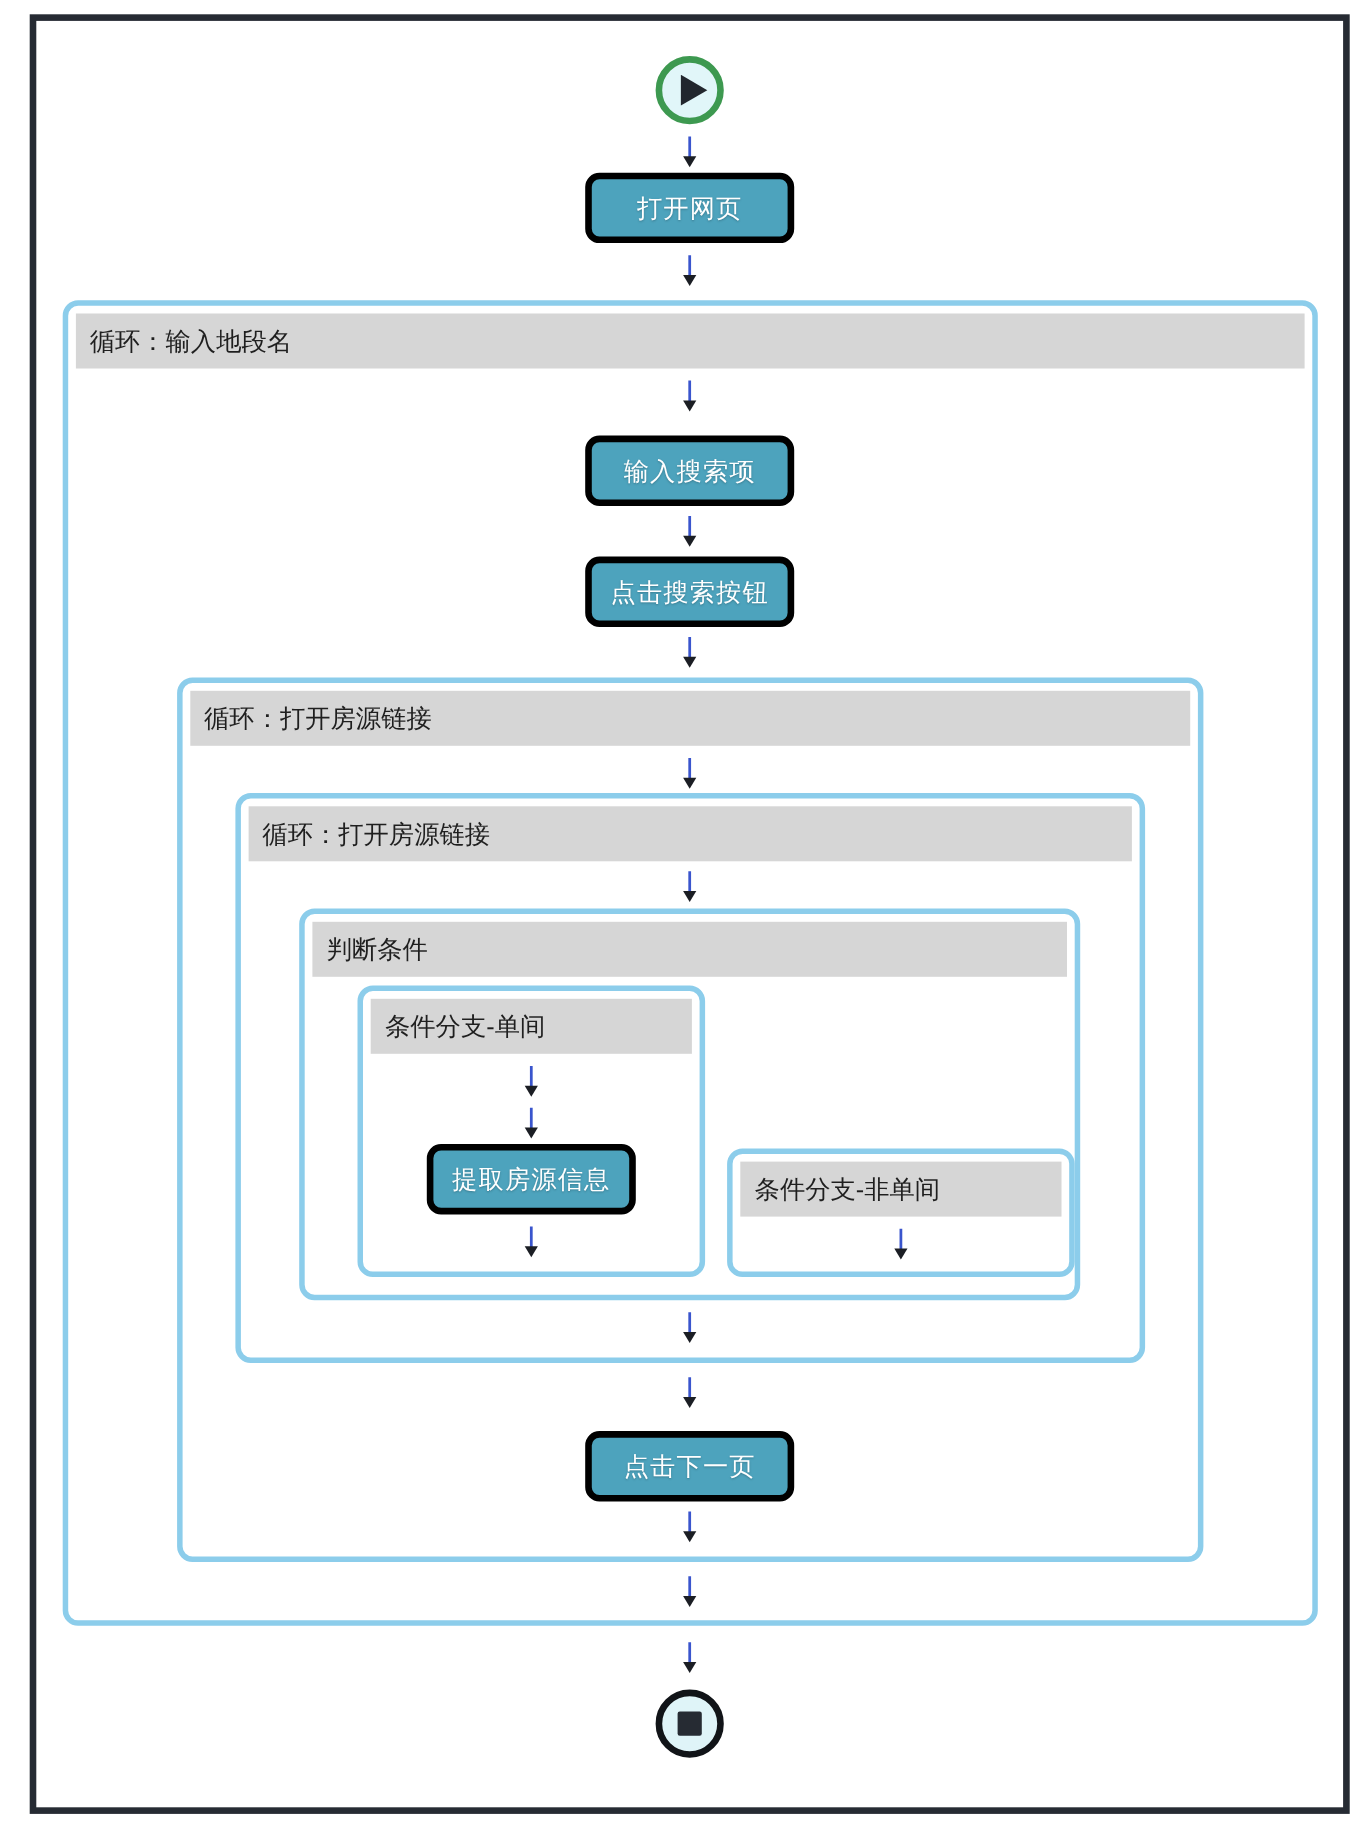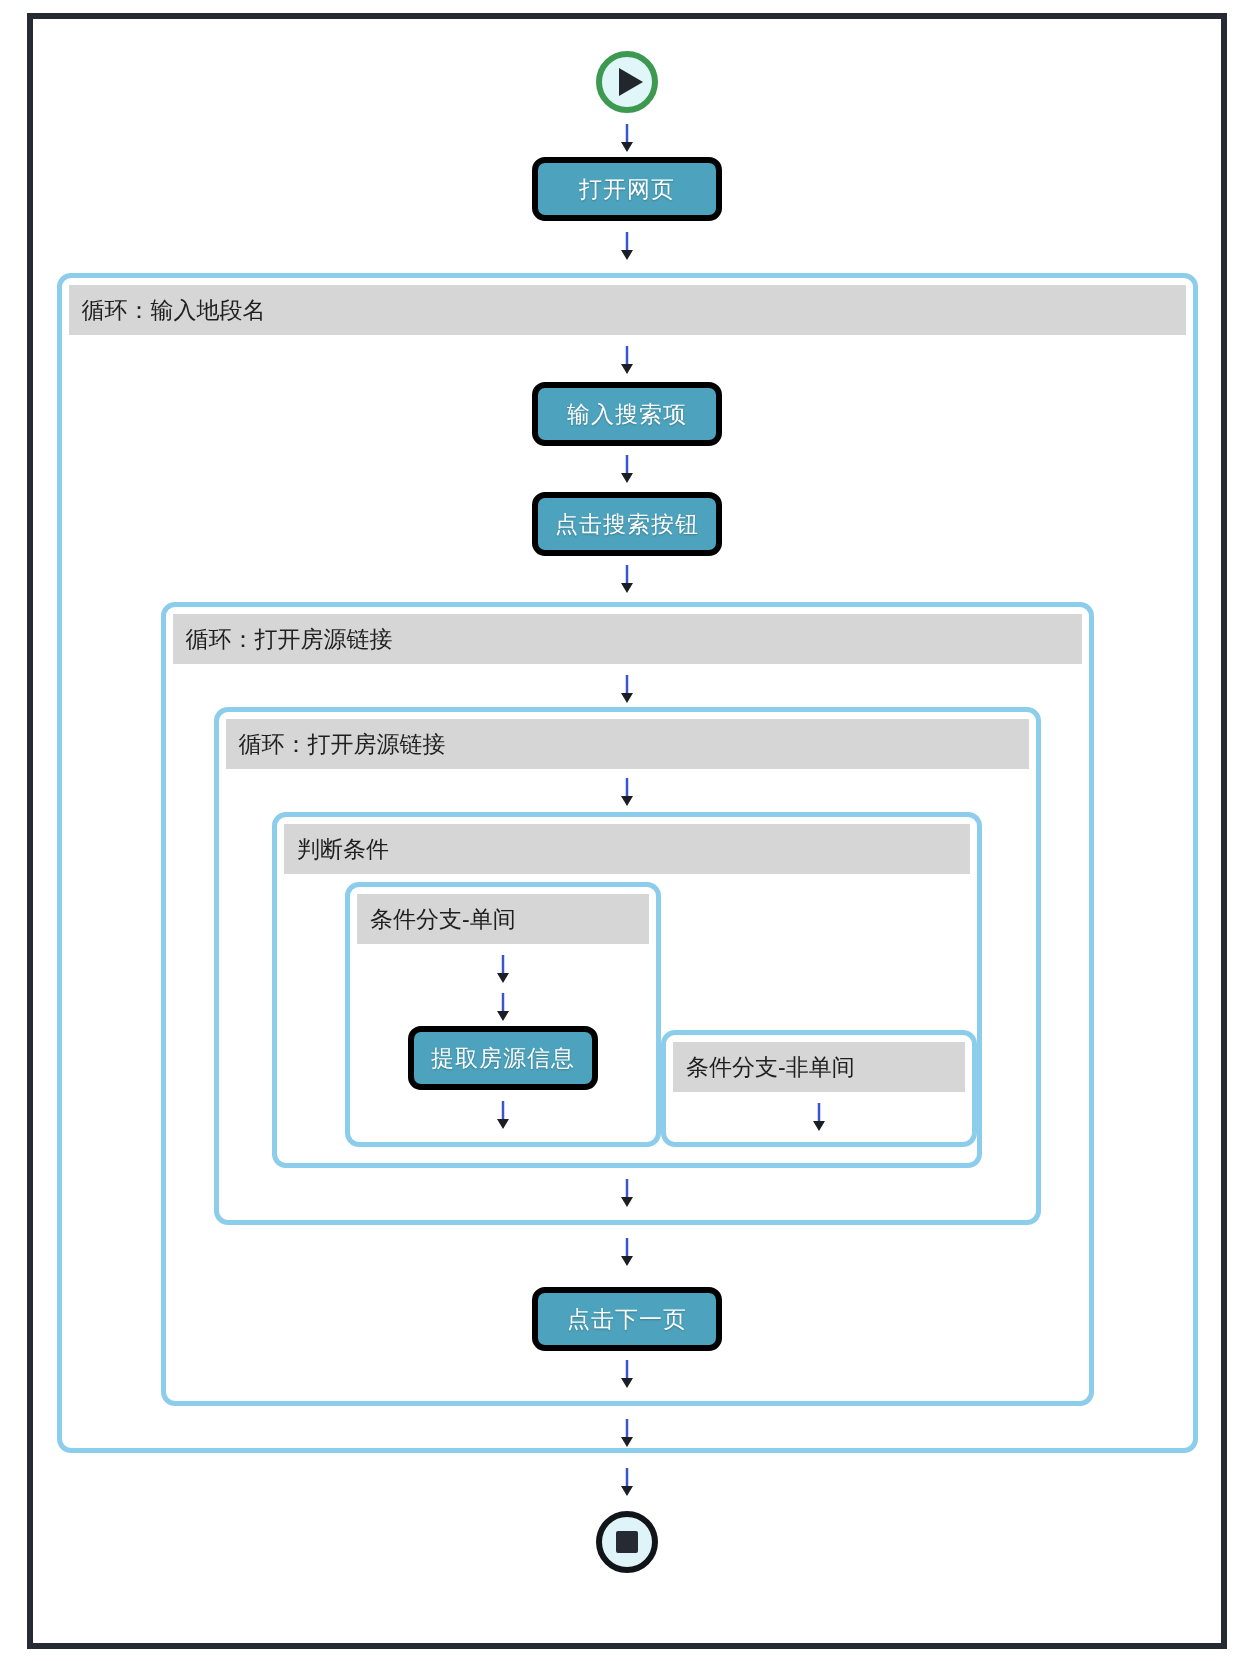--- a/index.html
+++ b/index.html
@@ -54,26 +54,26 @@
   }
   .hdr{
     align-self:stretch;
     margin:7px 7px 0 7px;height:50px;box-sizing:border-box;
     background:#d6d6d6;
     color:#1f1f1f;font-size:23px;
     display:flex;align-items:center;
     padding-left:13px;
     cursor:pointer;
   }
-  .loop1{width:1141px;margin-top:12px;}
+  .loop1{width:1141px;margin-top:12px;padding-bottom:11px;}
   .loop2{width:933px;margin-top:8px;padding-bottom:12px;}
   .loop3{width:827px;margin-top:3px;padding-bottom:12px;}
   .cond{width:710px;margin-top:5px;padding-bottom:16px;align-items:flex-end;}
   .branch-row{
-    display:flex;align-items:flex-end;
+    display:flex;align-items:flex-end;gap:20px;
     margin-top:8px;
   }
   .branch{width:316px;}
   .b1{padding-bottom:12px;}
   .b2{padding-bottom:10px;margin-top:25px;}
   .arrow{display:block;flex-shrink:0;}
 </style>
 </head>
 <body>
 
@@ -99,21 +99,21 @@
     </svg>
 
     <div class="box loop1">
       <div class="hdr">循环：输入地段名</div>
 
       <svg class="arrow" style="margin-top:10px" width="14" height="30" viewBox="0 0 14 30">
         <line x1="7" y1="1" x2="7" y2="21" stroke-width="2.5" stroke="#3a55cd"></line>
         <polygon points="1,19 13,19 7,29" fill="#1b1e24"></polygon>
       </svg>
 
-      <div class="node" style="margin-top:7px">输入搜索项</div>
+      <div class="node" style="margin-top:21px">输入搜索项</div>
 
       <svg class="arrow" style="margin-top:8px" width="14" height="30" viewBox="0 0 14 30">
         <line x1="7" y1="1" x2="7" y2="21" stroke-width="2.5" stroke="#3a55cd"></line>
         <polygon points="1,19 13,19 7,29" fill="#1b1e24"></polygon>
       </svg>
 
       <div class="node" style="margin-top:8px">点击搜索按钮</div>
 
       <svg class="arrow" style="margin-top:8px" width="14" height="30" viewBox="0 0 14 30">
         <line x1="7" y1="1" x2="7" y2="21" stroke-width="2.5" stroke="#3a55cd"></line>

